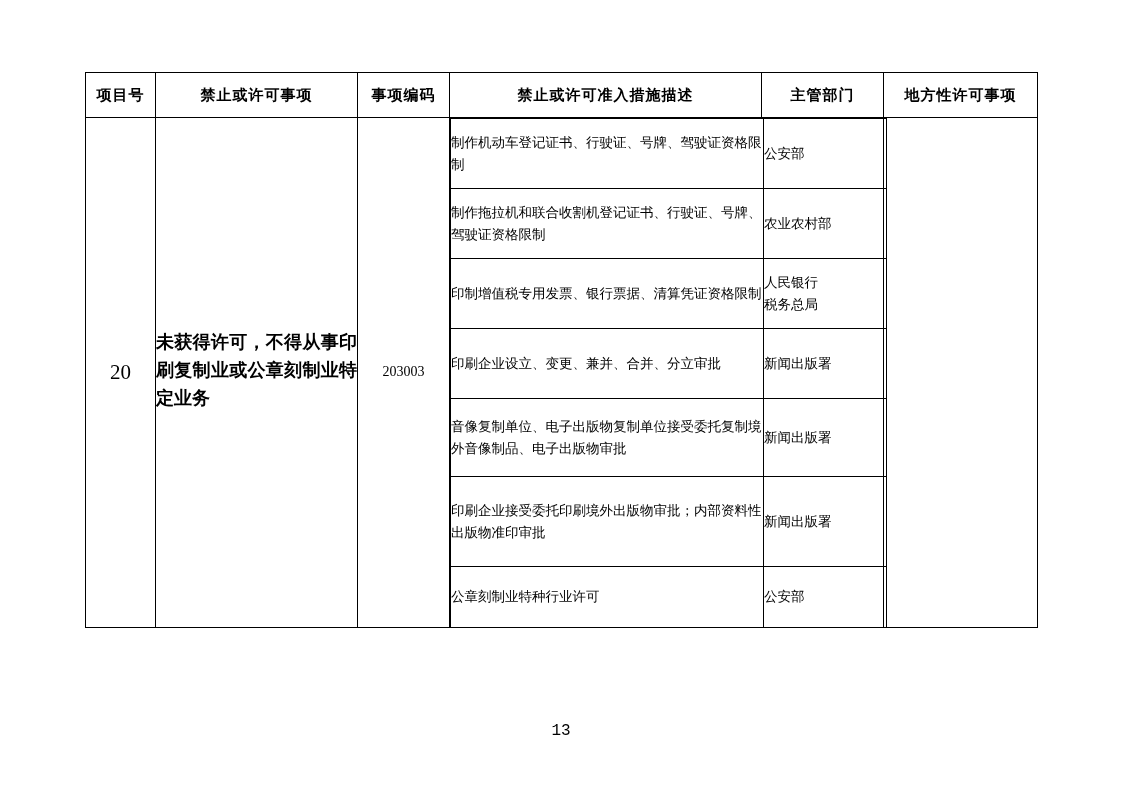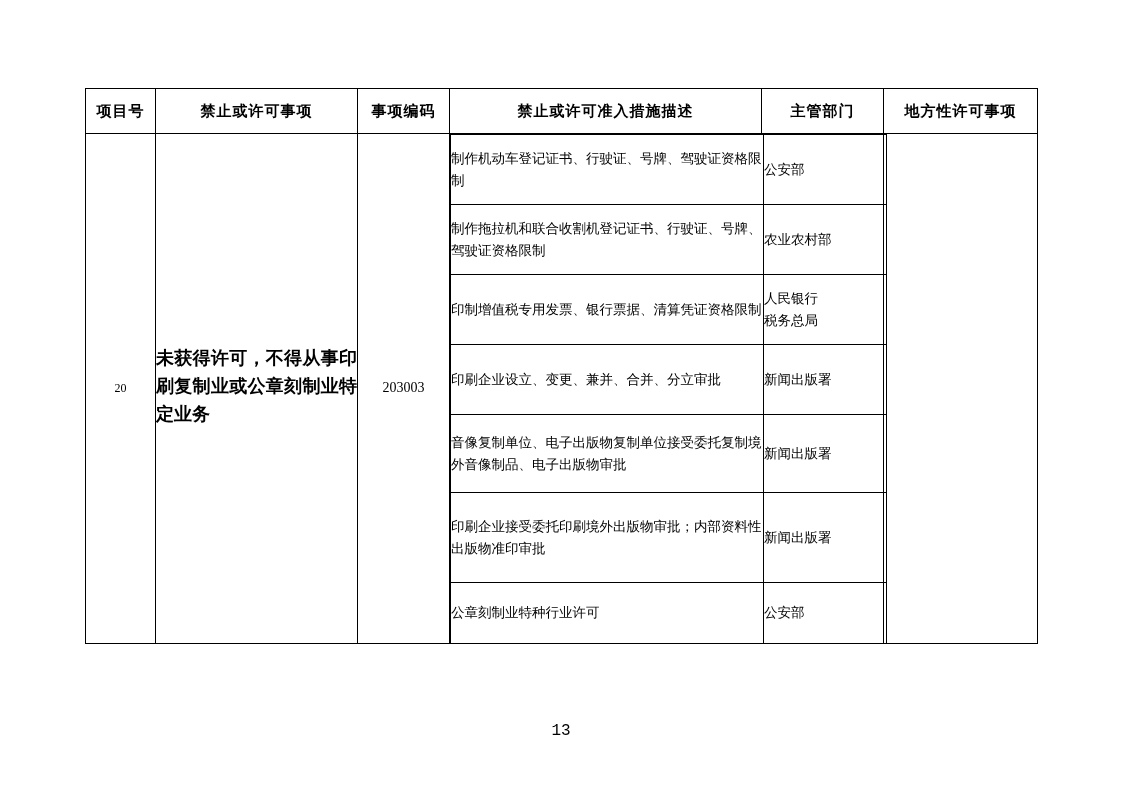--- a/index.html
+++ b/index.html
@@ -18,21 +18,21 @@
   .page {
     position: absolute;
     left: 0;
     top: 0;
     width: 1122px;
     height: 793px;
   }
   .table-wrap {
     position: absolute;
     left: 85px;
-    top: 88px;
+    top: 72px;
     width: 952px;
   }
   table.doc-table {
     border-collapse: collapse;
     width: 952px;
     table-layout: fixed;
   }
   table.doc-table td, table.doc-table th {
     border: 1px solid #000000;
     padding: 0;
@@ -49,21 +49,21 @@
   
   col.c-no      { width: 70px; }
   col.c-item    { width: 202px; }
   col.c-code    { width: 92px; }
   col.c-desc    { width: 312px; }
   col.c-dept    { width: 122px; }
   col.c-local   { width: 154px; }
 
   .cell-no {
     text-align: center;
-    font-size: 12px;
+    font-size: 21px;
   }
   .cell-item {
     font-size: 18px;
     font-weight: bold;
     line-height: 1.55;
     padding: 6px 10px;
     text-align: justify;
     font-family: Liberation Mono, monospace;
   }
   .cell-code {

